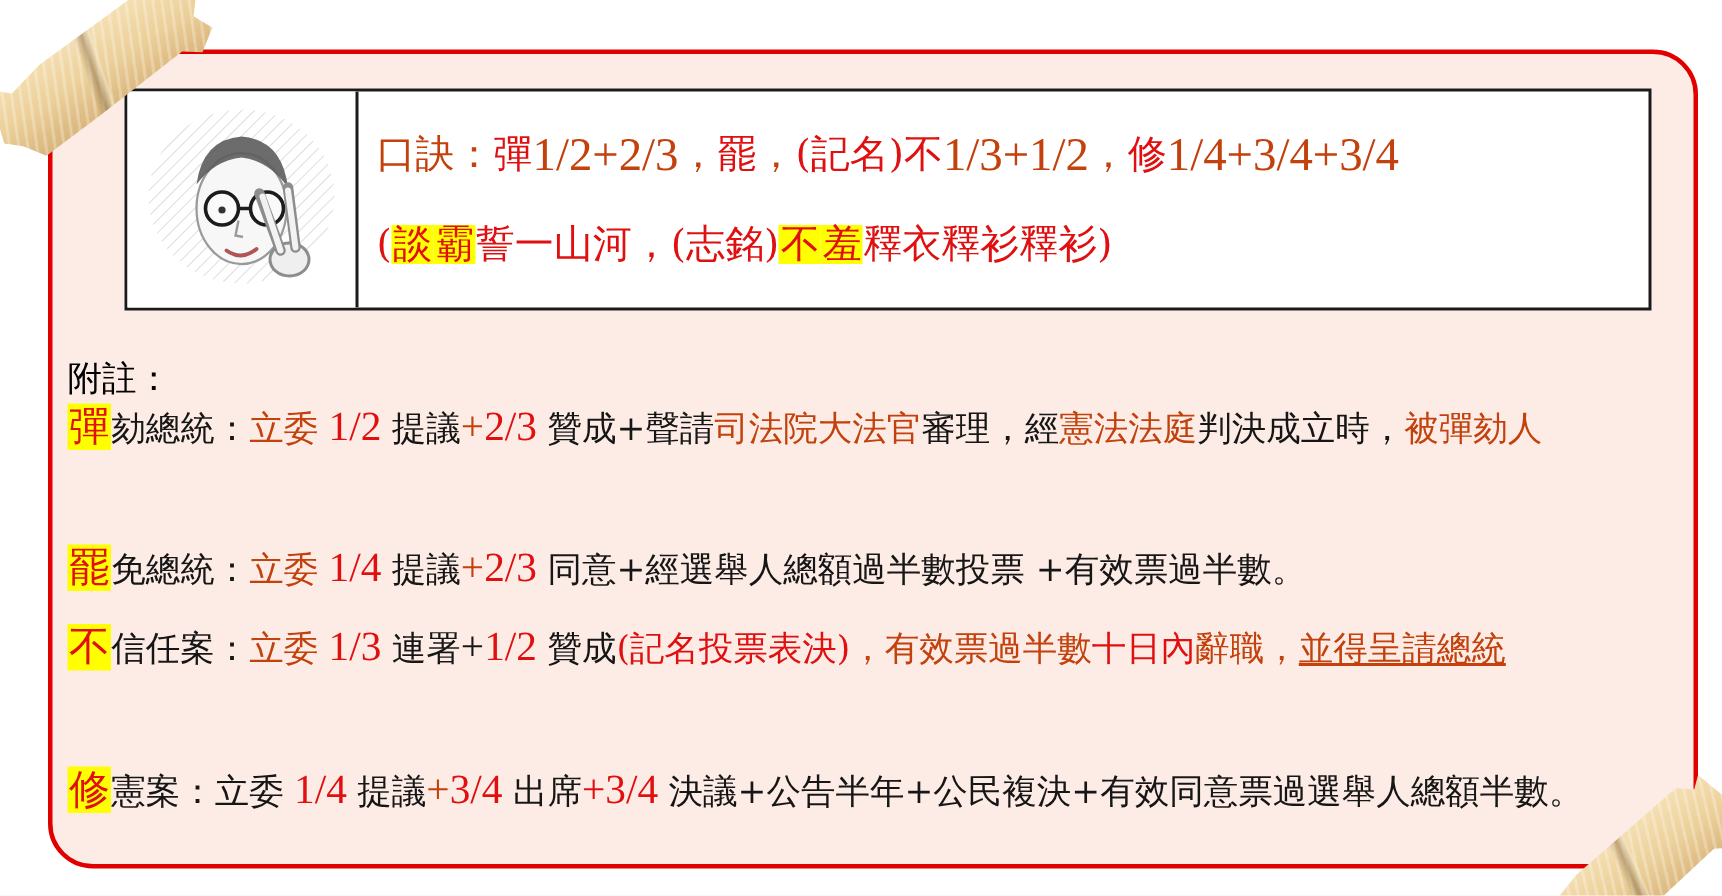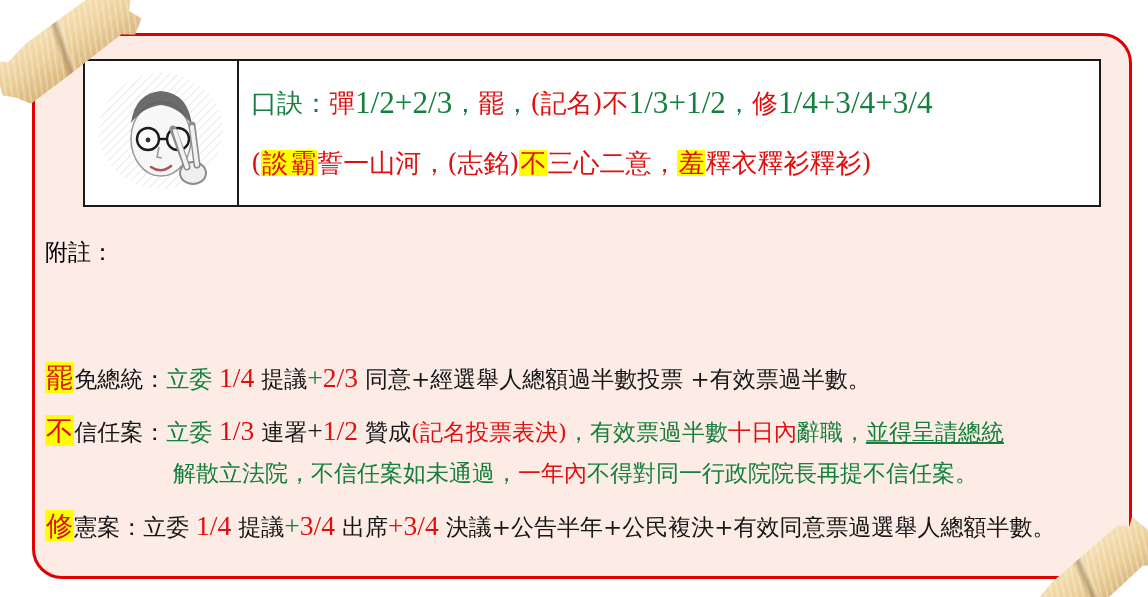--- a/index.html
+++ b/index.html
@@ -27,21 +27,21 @@
     padding-left:12px;font-size:26px;line-height:1.0;
   }
   .mline{height:60px;display:flex;align-items:center;white-space:nowrap;}
   
   .row{position:absolute;left:10px;white-space:nowrap;font-size:23px;z-index:2;}
   .row.indent{left:138px;}
   .r-label{top:183px;margin-top:18px;}
   .r1{top:230px;} .r2{top:277px;} .r3{top:324px;}
   .r4{top:377px;} .r5{top:422px;} .r6{top:472px;}
   
-  .b{color:#15803d;}
+  .b{color:#c2410c;}
   .r{color:#e01010;}
   .k{color:#161616;}
   .n{font-family:"Liberation Serif","DejaVu Serif",serif;font-size:1.2em;}
   .h{background:#ffff00;padding:0 1px;}
   .u{text-decoration:underline;}
   .lead{font-size:1.18em;}
   
   .tape{
     position:absolute;z-index:6;
     background:
@@ -103,30 +103,29 @@
           <span class="b">，</span>
           <span class="r">修</span>
           <span class="b n"> 1/4+3/4+3/4</span>
         </div>
       <div class="mline">
           <span class="r">(</span>
           <span class="r h">談</span>
           <span class="r h">霸</span>
           <span class="r">誓一山河，(志銘)</span>
           <span class="r h">不</span>
-          <span class="r">三心二意，</span>
           <span class="r h">羞</span>
           <span class="r">釋衣釋衫釋衫)</span>
         </div>
     </div>
   </div>
 
   <div class="row r-label">附註：</div>
 
+  <div class="row r1"><span class="r h lead">彈</span><span class="k">劾總統：</span><span class="b">立委</span><span class="r n"> 1/2 </span><span class="k">提議</span><span class="b n">+</span><span class="r n">2/3 </span><span class="k">贊成+聲請</span><span class="b">司法院大法官</span><span class="k">審理，經</span><span class="b">憲法法庭</span><span class="k">判決成立時，</span><span class="b">被彈劾人</span></div>
   <div class="row r3"><span class="r h lead">罷</span><span class="k">免總統：</span><span class="b">立委</span><span class="r n"> 1/4 </span><span class="k">提議</span><span class="b n">+</span><span class="r n">2/3 </span><span class="k">同意+經選舉人總額過半數投票 +有效票過半數。</span></div>
   <div class="row r4"><span class="r h lead">不</span><span class="k">信任案：</span><span class="b">立委</span><span class="r n"> 1/3 </span><span class="k">連署</span><span class="k n">+</span><span class="r n">1/2 </span><span class="k">贊成</span><span class="r">(記名投票表決)</span><span class="b">，有效票過半數</span><span class="r">十日內</span><span class="b">辭職，</span><span class="b u">並得呈請總統</span></div>
-  <div class="row indent r5"><span class="b">解散立法院，不信任案如未通過，</span><span class="r">一年內</span><span class="b">不得對同一行政院院長再提不信任案。</span></div>
   <div class="row r6"><span class="r h lead">修</span><span class="k">憲案：</span><span class="k">立委</span><span class="r n"> 1/4 </span><span class="k">提議</span><span class="b n">+</span><span class="r n">3/4 </span><span class="k">出席</span><span class="r n">+</span><span class="r n">3/4 </span><span class="k">決議+公告半年+公民複決+有效同意票過選舉人總額半數。</span></div>
 
 </div>
 
 <div class="tape tape-tl"></div>
 <div class="tape tape-br"></div>
 
 </body></html>

